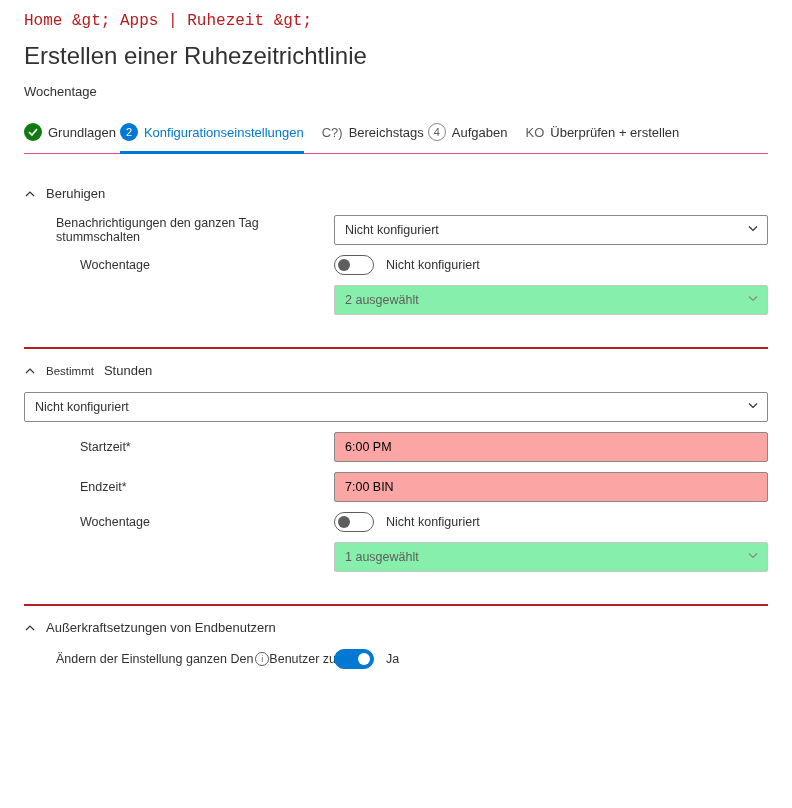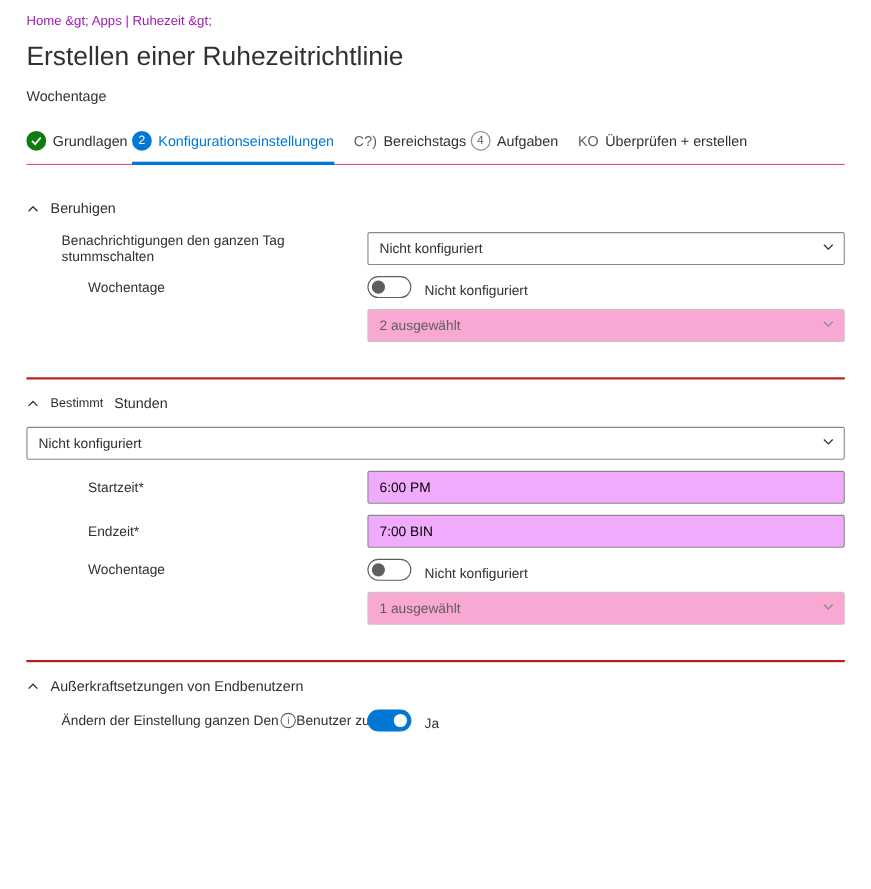--- a/index.html
+++ b/index.html
@@ -7,23 +7,24 @@
     margin: 0;
     padding: 0;
     font-family: "Segoe UI", -apple-system, sans-serif;
     font-size: 13px;
     color: #323130;
     background: #fff;
     width: 792px;
   }
   .page { padding: 8px 24px 24px 24px; }
   .breadcrumb {
-    font-size: 12px;
-    color: #a21caf;
+    font-size: 16px;
+    color: #b91c1c;
     padding: 4px 0;
+    font-family: Liberation Mono, monospace;
   }
   .page-title {
     font-size: 24px;
     font-weight: 400;
     margin: 8px 0 14px 0;
   }
   .page-subtitle {
     font-size: 13px;
     color: #323130;
     margin-bottom: 18px;
@@ -81,54 +82,54 @@
   }
   .row-label {
     width: 310px;
     padding-left: 32px;
     font-size: 12.5px;
   }
   .row-label.indent { padding-left: 56px; }
   .row-control {
     flex: 1;
     display: flex;
-    align-items: flex-end;
+    align-items: center;
     gap: 12px;
   }
   .select {
     width: 100%;
     height: 30px;
     border: 1px solid #8a8886;
     border-radius: 2px;
     padding: 0 28px 0 10px;
     font-size: 12.5px;
     background: #fff;
     position: relative;
     display: flex;
     align-items: center;
     color: #323130;
   }
   .select.disabled {
-    background: #f9a8d4;
+    background: #86efac;
     color: #605e5c;
     border-color: #c8c6c4;
   }
   .select .caret {
     position: absolute;
     right: 8px; top: 50%;
     transform: translateY(-50%);
   }
   .text-input {
     width: 100%;
     height: 30px;
     border: 1px solid #8a8886;
     border-radius: 2px;
     padding: 0 10px;
     font-size: 12.5px;
-    background: #f0abfc;
+    background: #fca5a5;
   }
   .toggle {
     width: 40px; height: 20px;
     border-radius: 10px;
     position: relative;
     display: inline-block;
     flex-shrink: 0;
   }
   .toggle.off { border: 1px solid #605e5c; background: #fff; }
   .toggle.off .knob {

